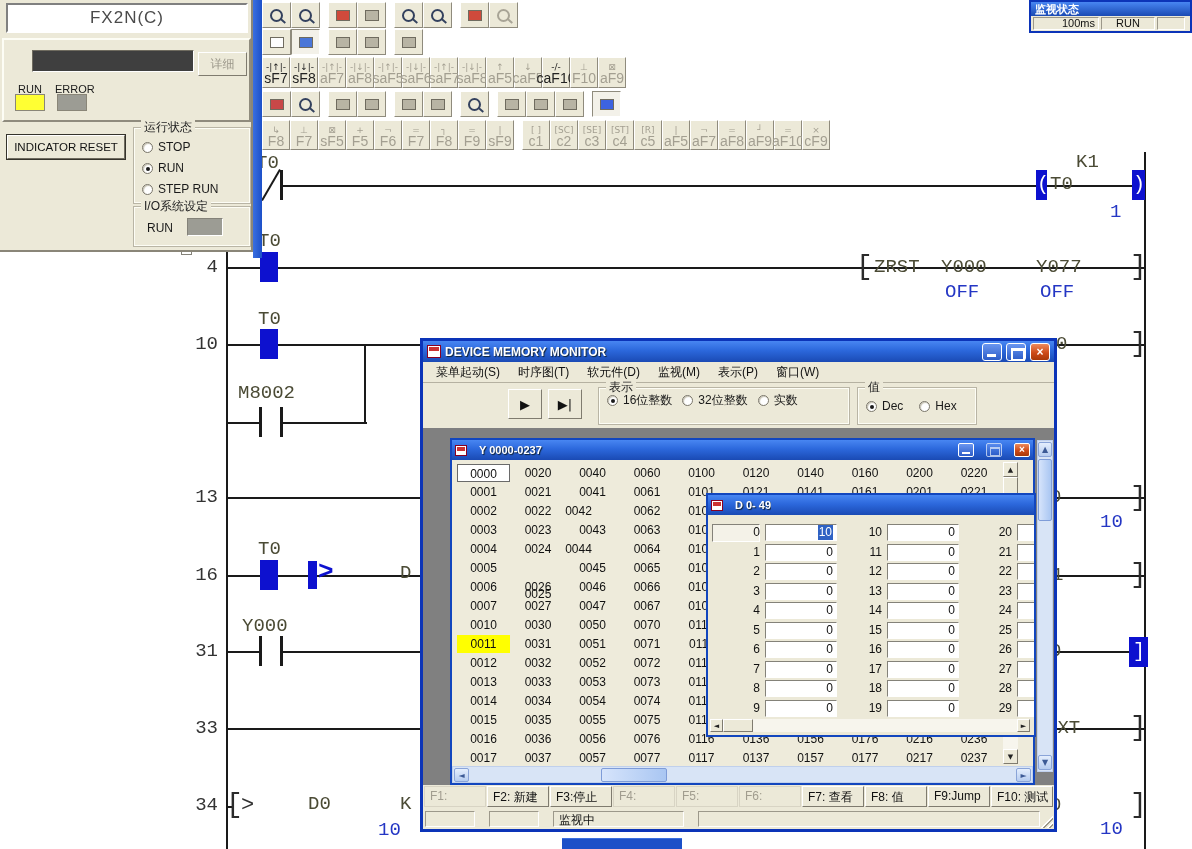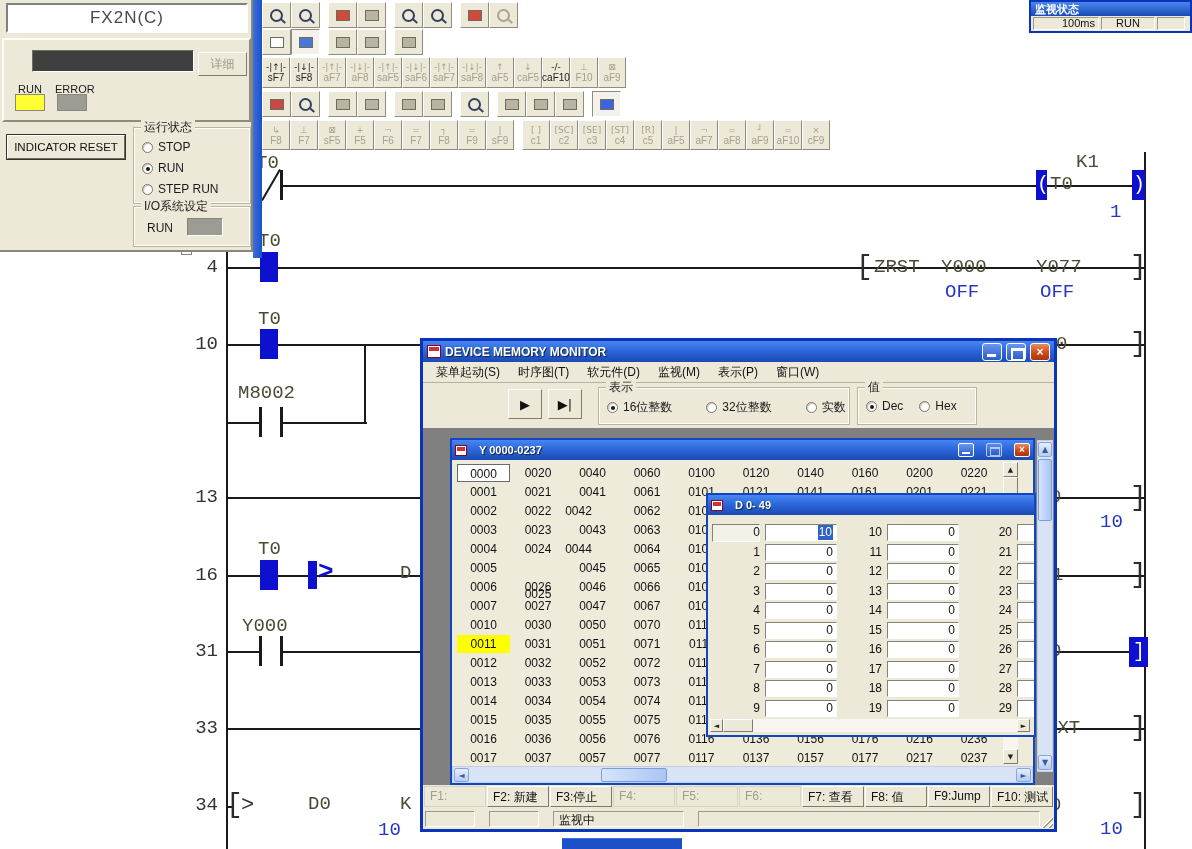--- a/index.html
+++ b/index.html
@@ -40,21 +40,21 @@
 .lbl11{position:absolute;font-size:11px;color:#1a1a1a}
 .ledbox{position:absolute;width:30px;height:17px;border:1px solid #8a8678}
 .btn-classic{background:#ECE9D8;border:1px solid;border-color:#fff #6f6b5f #6f6b5f #fff;box-shadow:0 0 0 1px #35332b;display:flex;align-items:center;justify-content:center;cursor:default}
 
 .tbrow{position:absolute;display:flex;z-index:20}
 .tbtn{width:29px;height:26px;background:#ECE9D8;border:1px solid;border-color:#fff #8f8b7d #8f8b7d #fff;display:flex;align-items:center;justify-content:center;flex-direction:column;flex:0 0 auto}
 .tbtn.pressed{border-color:#8f8b7d #fff #fff #8f8b7d;background:#F3F1E9}
 .tbtn.sym{width:28px;height:100%}
 .tbtn.gapL{margin-left:8px}
 .tb-glyph{font-size:9px;line-height:11px;color:#222;font-family:"DejaVu Sans",sans-serif;white-space:nowrap}
-.tb-label{font-size:10px;line-height:10px;color:#222}
+.tb-label{font-size:14px;line-height:10px;color:#222}
 .tbtn.dis .tb-glyph,.tbtn.dis .tb-label{color:#a39f91}
 .ic-mag{width:13px;height:13px;border:2px solid #33415e;border-radius:50%;position:relative}
 .ic-mag::after{content:"";position:absolute;width:6px;height:2px;background:#33415e;right:-5px;bottom:-2px;transform:rotate(40deg)}
 .tbtn.dis .ic-mag{border-color:#a8a496}
 .tbtn.dis .ic-mag::after{background:#a8a496}
 .ic-rect{width:14px;height:11px;border:1px solid #6f6b5f}
 
 .xp-title{position:absolute;left:0;top:0;right:0;height:21px;background:linear-gradient(180deg,#4886F2 0%,#2C68DC 45%,#1A4AB4 100%);display:flex;align-items:center;padding:0 4px;gap:4px}
 .xp-title-text{color:#fff;font-weight:bold;font-size:12px;text-shadow:1px 1px 1px #123;white-space:nowrap;overflow:hidden}
 .win-ico{width:14px;height:13px;background:#fff;border:1px solid #802;position:relative;flex:0 0 14px}
@@ -489,21 +489,21 @@
       <div class="menu-item">软元件(D)</div>
       <div class="menu-item">监视(M)</div>
       <div class="menu-item">表示(P)</div>
       <div class="menu-item">窗口(W)</div>
     </div>
   <div class="dmmtools">
     <div class="playbtn" style="left:85px">▶</div>
     <div class="playbtn" style="left:125px">▶|</div>
     <div class="grpbox" style="left:175px;top:4px;width:252px;height:38px">
       <span class="grplab">表示</span>
-      <div style="position:absolute;left:8px;top:11px;display:flex;gap:34px">
+      <div style="position:absolute;left:8px;top:4px;display:flex;gap:10px">
           <div class="radio-item">
             <div class="radio on"></div>
             <div class="radio-label">16位整数</div>
           </div>
           <div class="radio-item">
             <div class="radio"></div>
             <div class="radio-label">32位整数</div>
           </div>
           <div class="radio-item">
             <div class="radio"></div>

